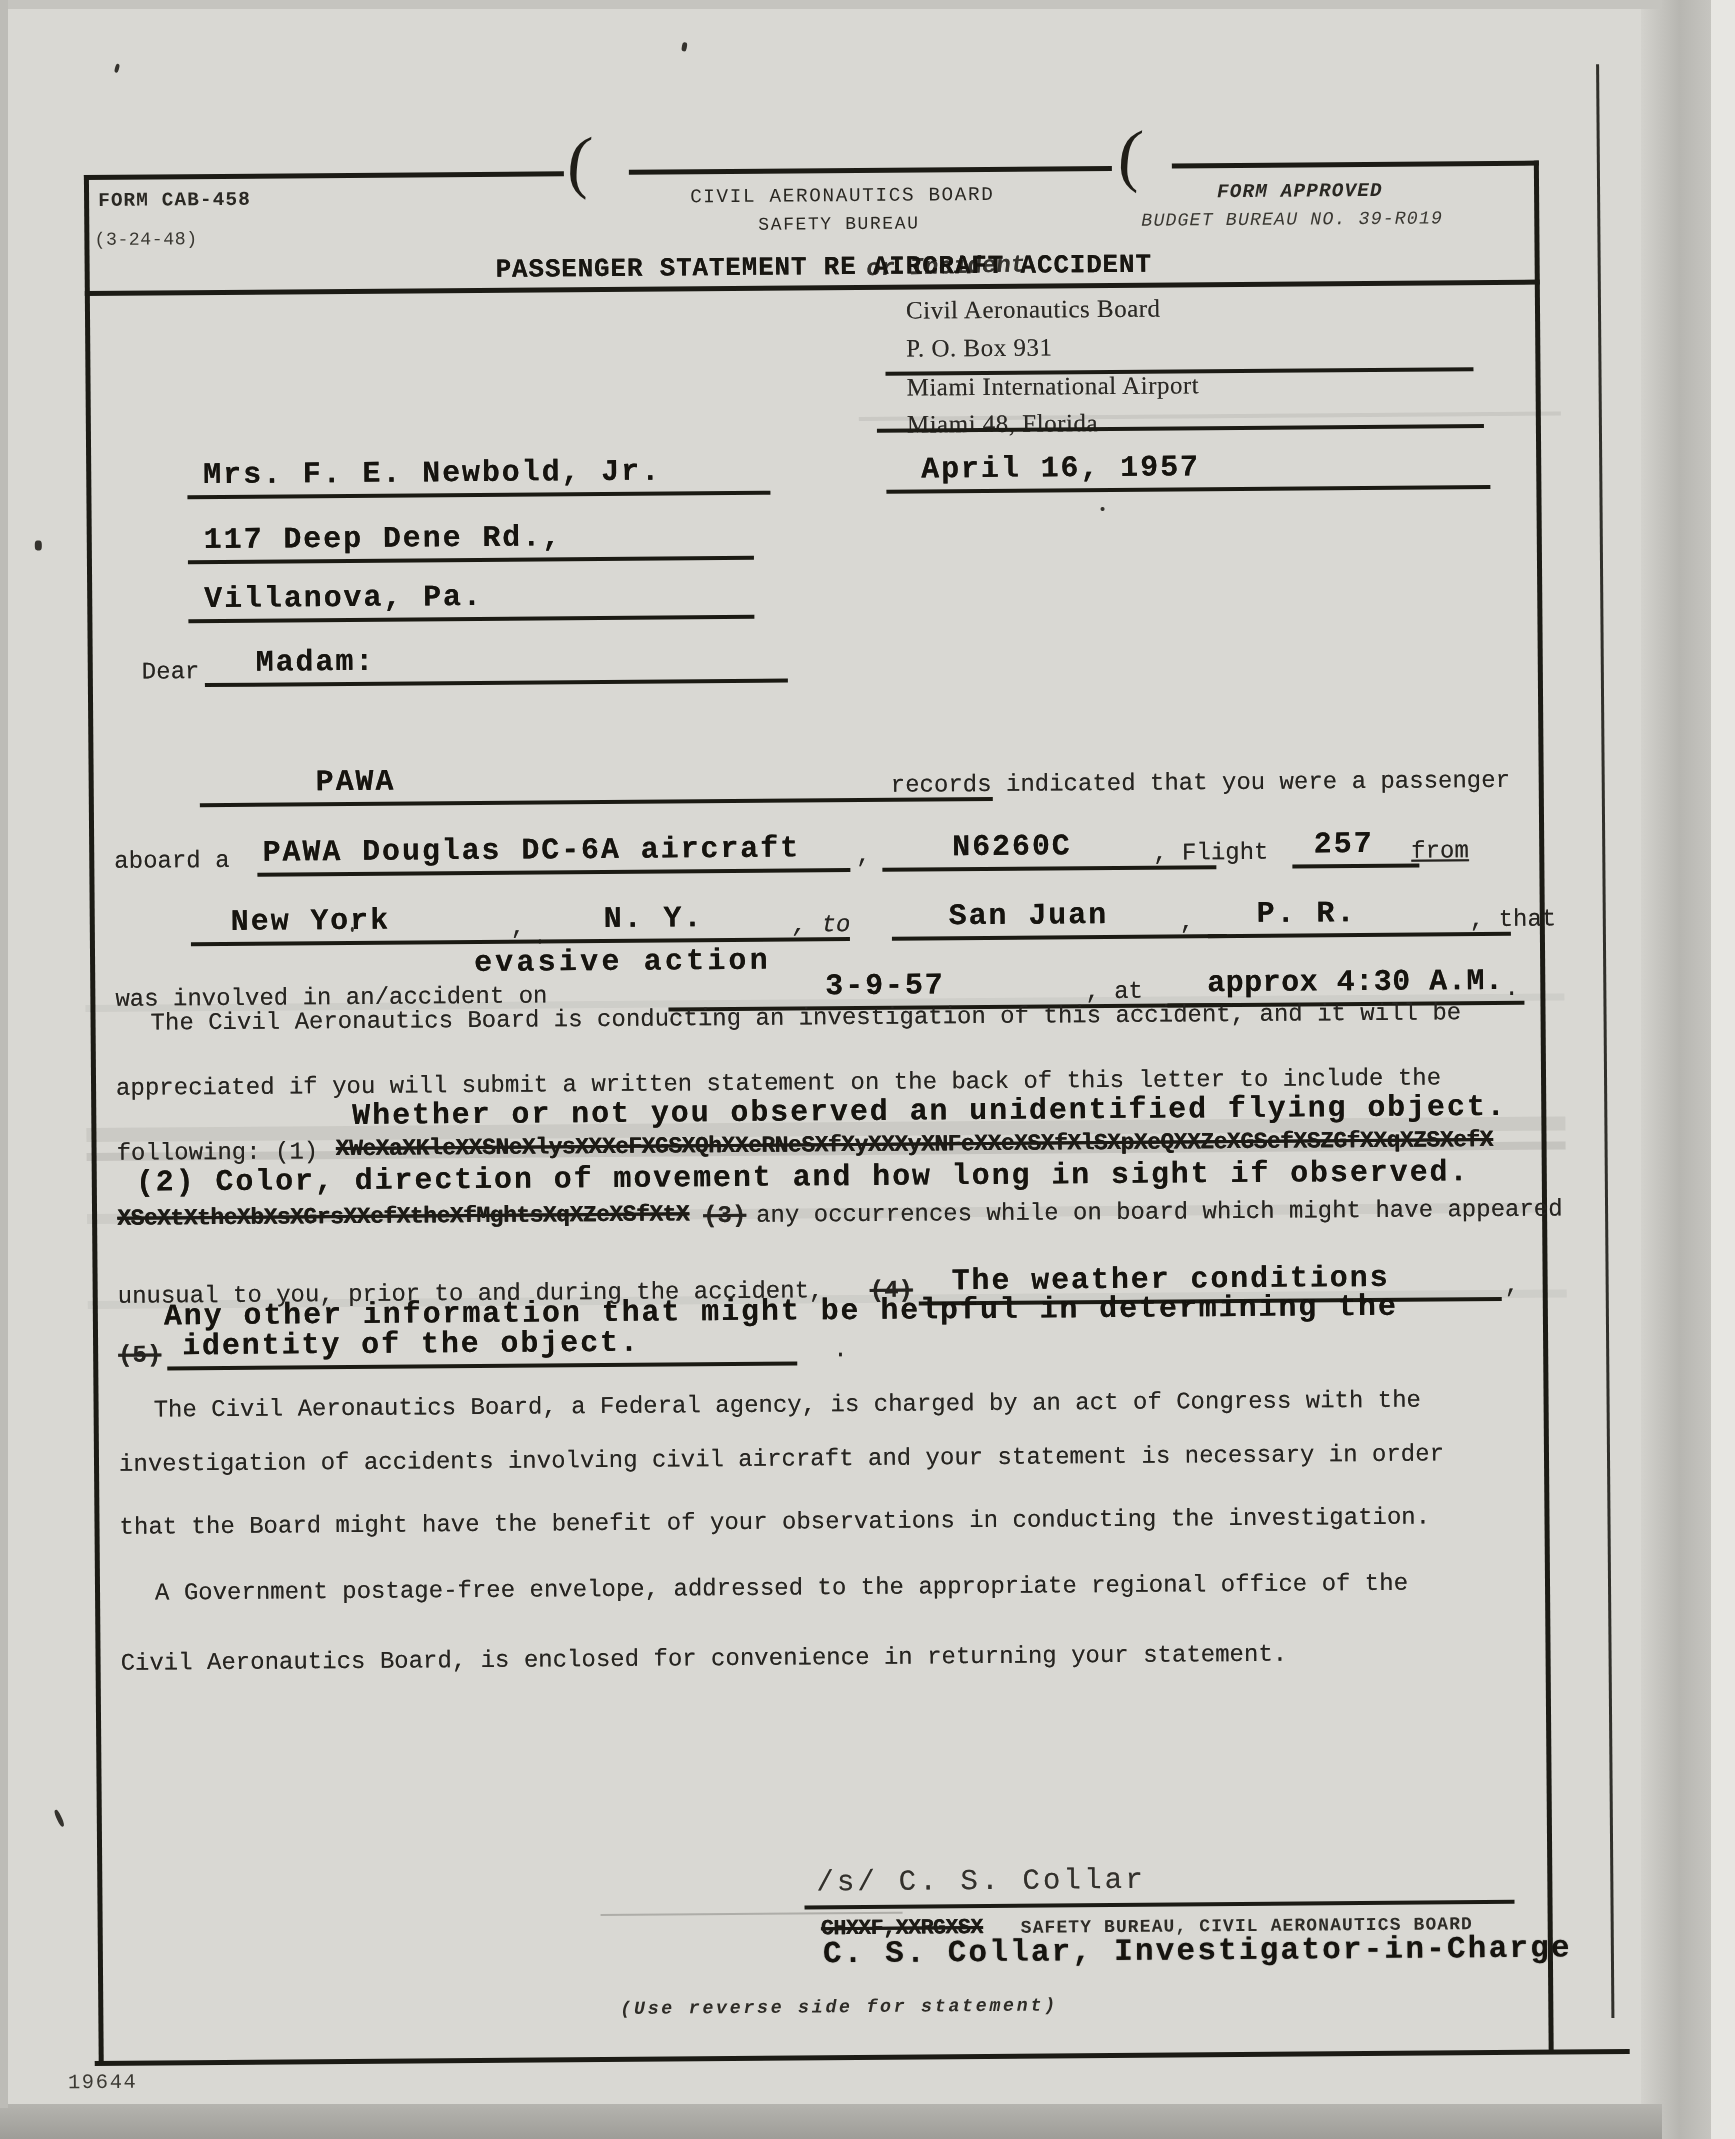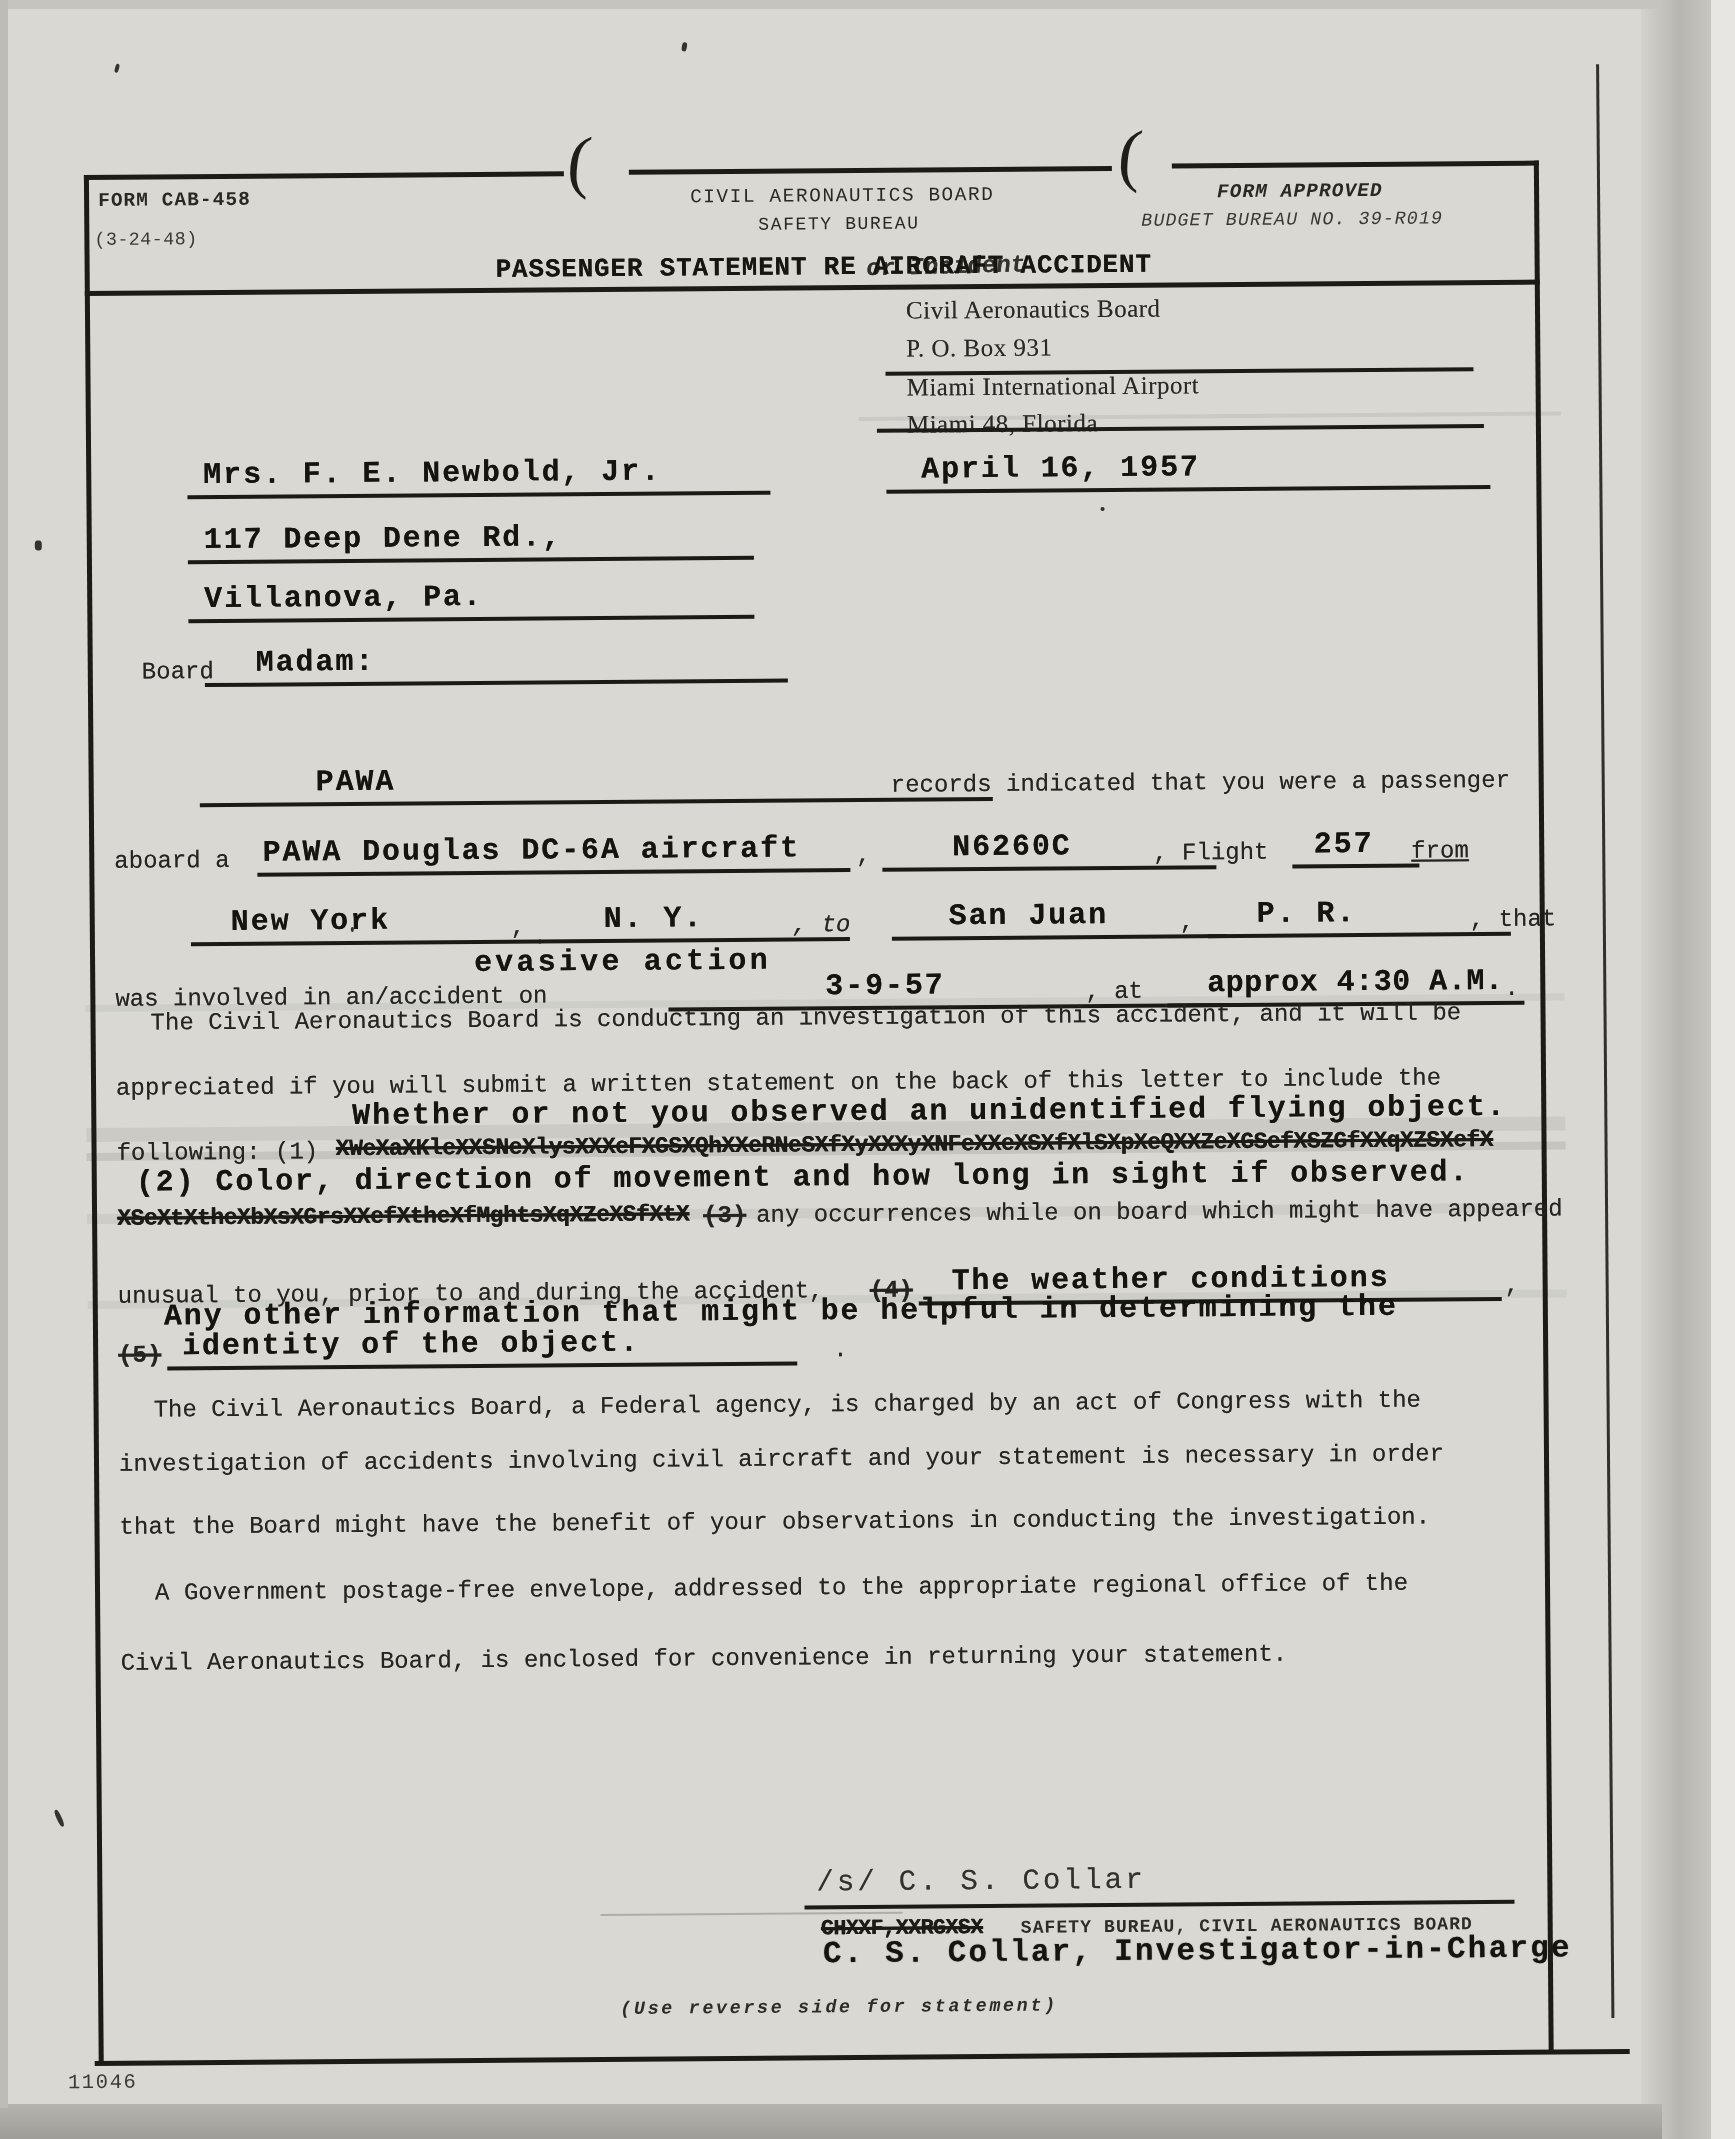--- a/index.html
+++ b/index.html
@@ -111,21 +111,21 @@
       <span class="seg blank" style="left:192px;width:567px;padding-left:16px;"><span class="b">Mrs. F. E. Newbold, Jr.</span></span>
       <span class="seg blank" style="left:891px;width:569px;padding-left:35px;"><span class="b">April 16, 1957</span></span>
     </div>
     <div class="line" style="left:0;top:524px;">
       <span class="seg blank" style="left:192px;width:550px;padding-left:16px;"><span class="b">117 Deep Dene Rd.,</span></span>
     </div>
     <div class="line" style="left:0;top:583px;">
       <span class="seg blank" style="left:192px;width:550px;padding-left:16px;"><span class="b">Villanova, Pa.</span></span>
     </div>
     <div class="line" style="left:0;top:647px;">
-      <span class="seg t" style="left:145px;top:12px;">Board</span>
+      <span class="seg t" style="left:145px;top:12px;">Dear</span>
       <span class="seg blank" style="left:208px;width:532px;padding-left:51px;"><span class="b">Madam:</span></span>
     </div>
 
     <div class="line" style="left:0;top:767px;">
       <span class="seg blank" style="left:202px;width:677px;padding-left:116px;"><span class="b">PAWA</span></span>
       <span class="seg t" style="left:893px;top:10.8px;">records indicated that you were a passenger</span>
     </div>
 
     <div class="line" style="left:0;top:837px;">
       <span class="seg t" style="left:116px;top:10.8px;">aboard a</span>
@@ -202,17 +202,17 @@
 
     <div class="line" style="left:810px;top:1872px;"><span class="sig">/s/ C. S. Collar</span></div>
     <div class="hline" style="left:798px;top:1911px;width:710px;height:4.3px;"></div>
     <div class="line" style="left:0;top:1922px;">
       <span class="seg xjunk" style="left:814px;top:0;width:194px;font-size:21.6px;">CHXXF,XXRGXSX</span>
       <span class="seg" style="left:1014px;top:3.2px;"><span class="tsl" style="font-size:18px;letter-spacing:1.1px;font-weight:700;color:#2e2c27;">SAFETY BUREAU, CIVIL AERONAUTICS BOARD</span></span>
     </div>
     <div class="line" style="left:816px;top:1942px;"><span class="bigname">C. S. Collar, Investigator-in-Charge</span></div>
 
     <div class="line" style="left:613px;top:2003px;"><span class="tsl it" style="letter-spacing:2.7px;font-size:18.3px;font-weight:700;color:#2e2c27;">(Use reverse side for statement)</span></div>
-    <div class="line" style="left:60px;top:2071px;"><span class="tsl" style="font-size:20.5px;letter-spacing:1.6px;color:#3c3a34;">11046</span></div>
+    <div class="line" style="left:60px;top:2071px;"><span class="tsl" style="font-size:20.5px;letter-spacing:1.6px;color:#3c3a34;">19644</span></div>
 
   </div>
 </div>
 
 
 </body></html>

